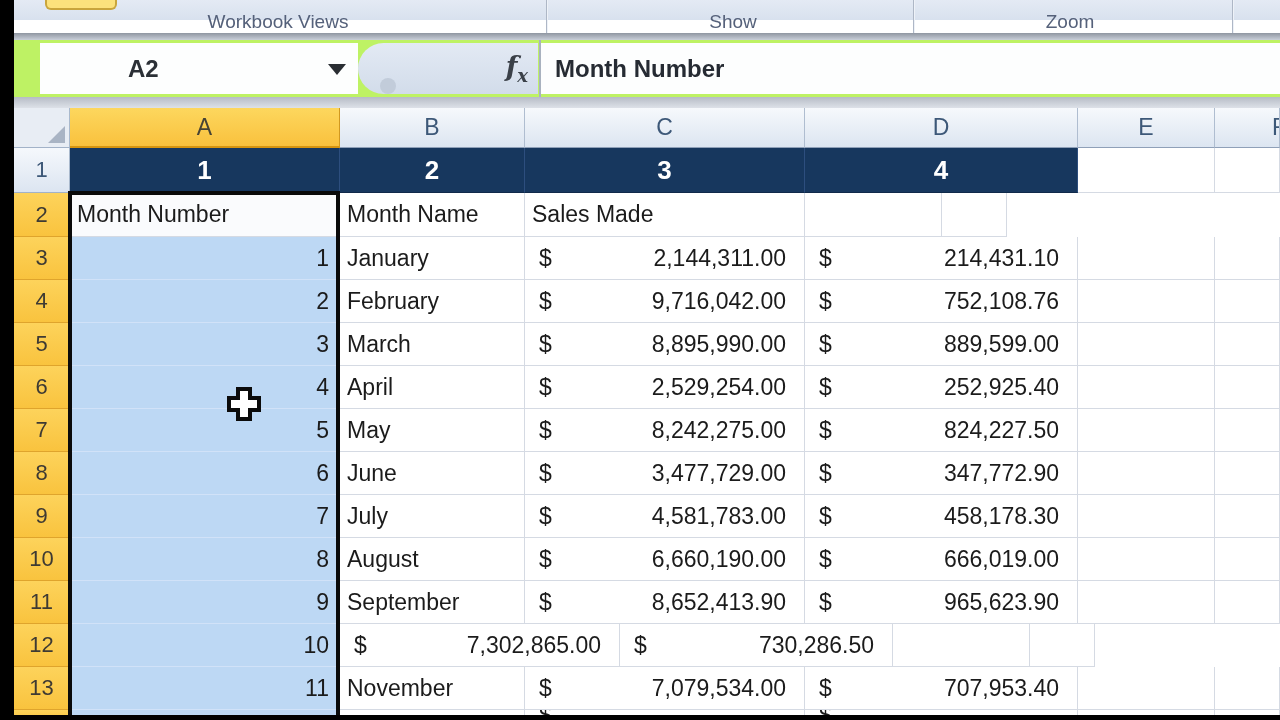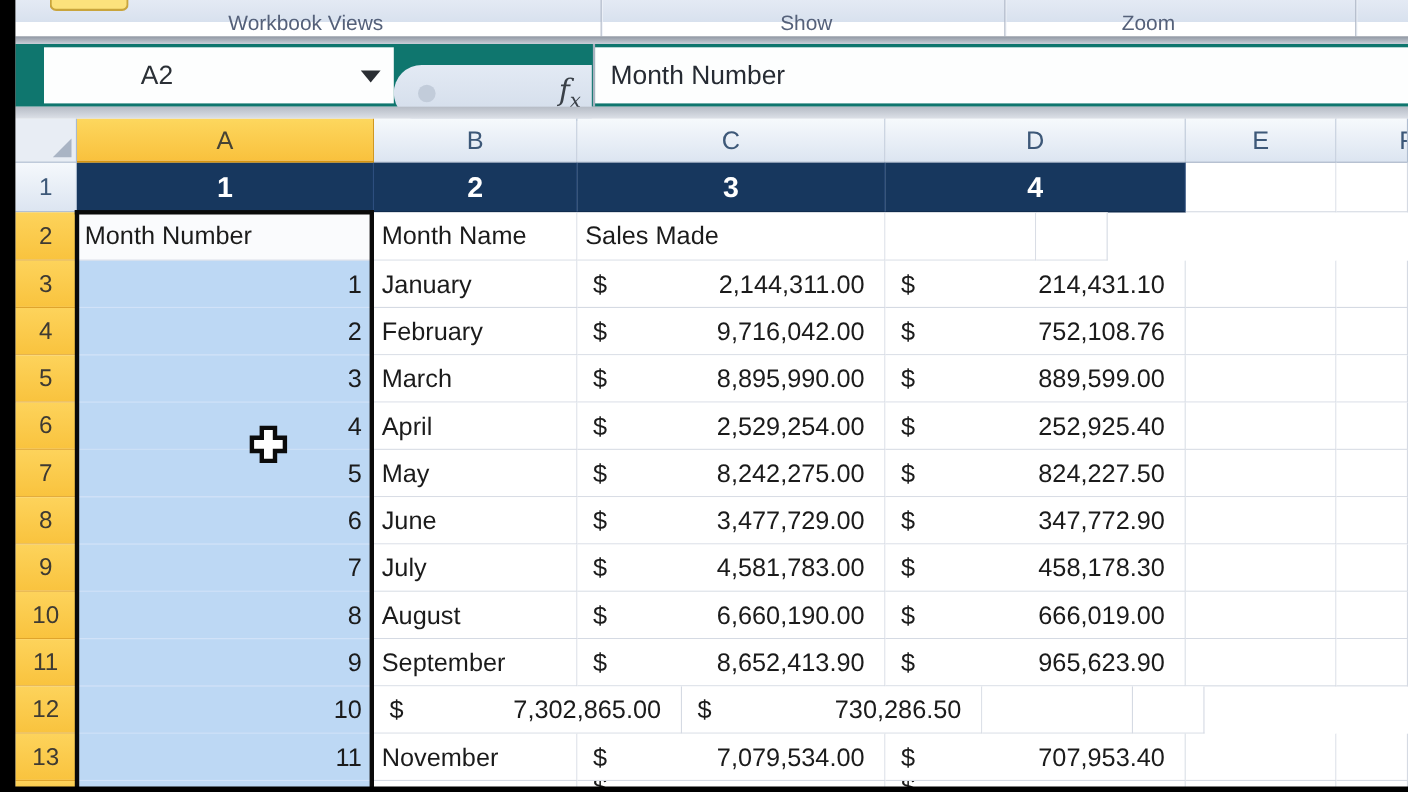--- a/index.html
+++ b/index.html
@@ -14,29 +14,29 @@
   .ribbon{position:absolute;left:14px;top:0;width:1266px;height:20px;
           background:linear-gradient(#E4EAF4,#D8E1EE);}
   .yellow-btn{position:absolute;left:31px;top:0;width:68px;height:8px;background:#FCE27C;
               border:2px solid #C9A53C;border-top:none;border-radius:0 0 6px 6px;}
   .rlabel{position:absolute;top:11px;transform:translateX(-50%);font-size:19px;color:#55617A;}
   .rdiv{position:absolute;top:0;width:1px;height:33px;background:#AEB7C6;box-shadow:1px 0 0 #EEF2F8;}
   .ribbon-edge{position:absolute;left:14px;top:33px;width:1266px;height:7px;
                background:linear-gradient(#8F96A1,#C9CFD9);}
 
   
-  .frow{position:absolute;left:14px;top:40px;width:1266px;height:57px;background:#0f766e;}
+  .frow{position:absolute;left:14px;top:40px;width:1266px;height:57px;background:#bef264;font-weight:bold;}
   .namebox{position:absolute;left:26px;top:3px;width:318px;height:51px;background:#FDFEFE;
            display:flex;align-items:center;font-size:24px;color:#2B3036;}
   .namebox .ref{padding-left:88px;}
   .namebox .arrow{position:absolute;right:12px;top:21px;width:0;height:0;
                   border-left:9px solid transparent;border-right:9px solid transparent;
                   border-top:11px solid #2A2E33;}
-  .capsule{position:absolute;left:344px;top:19px;width:180px;height:51px;border-radius:28px 0 0 28px;
-           background:linear-gradient(#E3EAF4,#D2DCEA);display:flex;align-items:center;}
+  .capsule{position:absolute;left:344px;top:3px;width:180px;height:51px;border-radius:28px 0 0 28px;
+           background:linear-gradient(#E3EAF4,#D2DCEA);display:flex;align-items:flex-end;}
   .capsule .dot{width:16px;height:16px;border-radius:50%;background:#C2CCDA;margin-left:22px;}
   .fx{position:absolute;right:10px;top:8px;font-family:"DejaVu Serif",serif;font-style:italic;
       font-size:27px;color:#3A4048;}
   .fx sub{font-size:18px;}
   .fdiv{position:absolute;left:525px;top:0;width:2px;height:57px;background:#A9B2BF;}
   .formula{position:absolute;left:527px;top:3px;width:739px;height:51px;background:#FDFEFE;
            display:flex;align-items:center;font-size:24px;color:#262B33;padding-left:14px;box-sizing:border-box;}
   .grid-edge{position:absolute;left:14px;top:97px;width:1266px;height:11px;
              background:linear-gradient(#B6BCC6,#DDE1E8);}
 
@@ -78,21 +78,21 @@
 </style>
 </head>
 <body>
 
 <div class="screen">
 
   <div class="ribbon">
     <div class="yellow-btn"></div>
     <div class="rlabel" style="left:264px">Workbook Views</div>
     <div class="rlabel" style="left:719px">Show</div>
-    <div class="rlabel" style="left:1030px">Zoom</div>
+    <div class="rlabel" style="left:1056px">Zoom</div>
     <div class="rdiv" style="left:532px"></div>
     <div class="rdiv" style="left:899px"></div>
     <div class="rdiv" style="left:1218px"></div>
   </div>
   <div class="ribbon-edge"></div>
 
   <div class="frow">
     <div class="namebox">
       <span class="ref">A2</span>
       <span class="arrow"></span>

